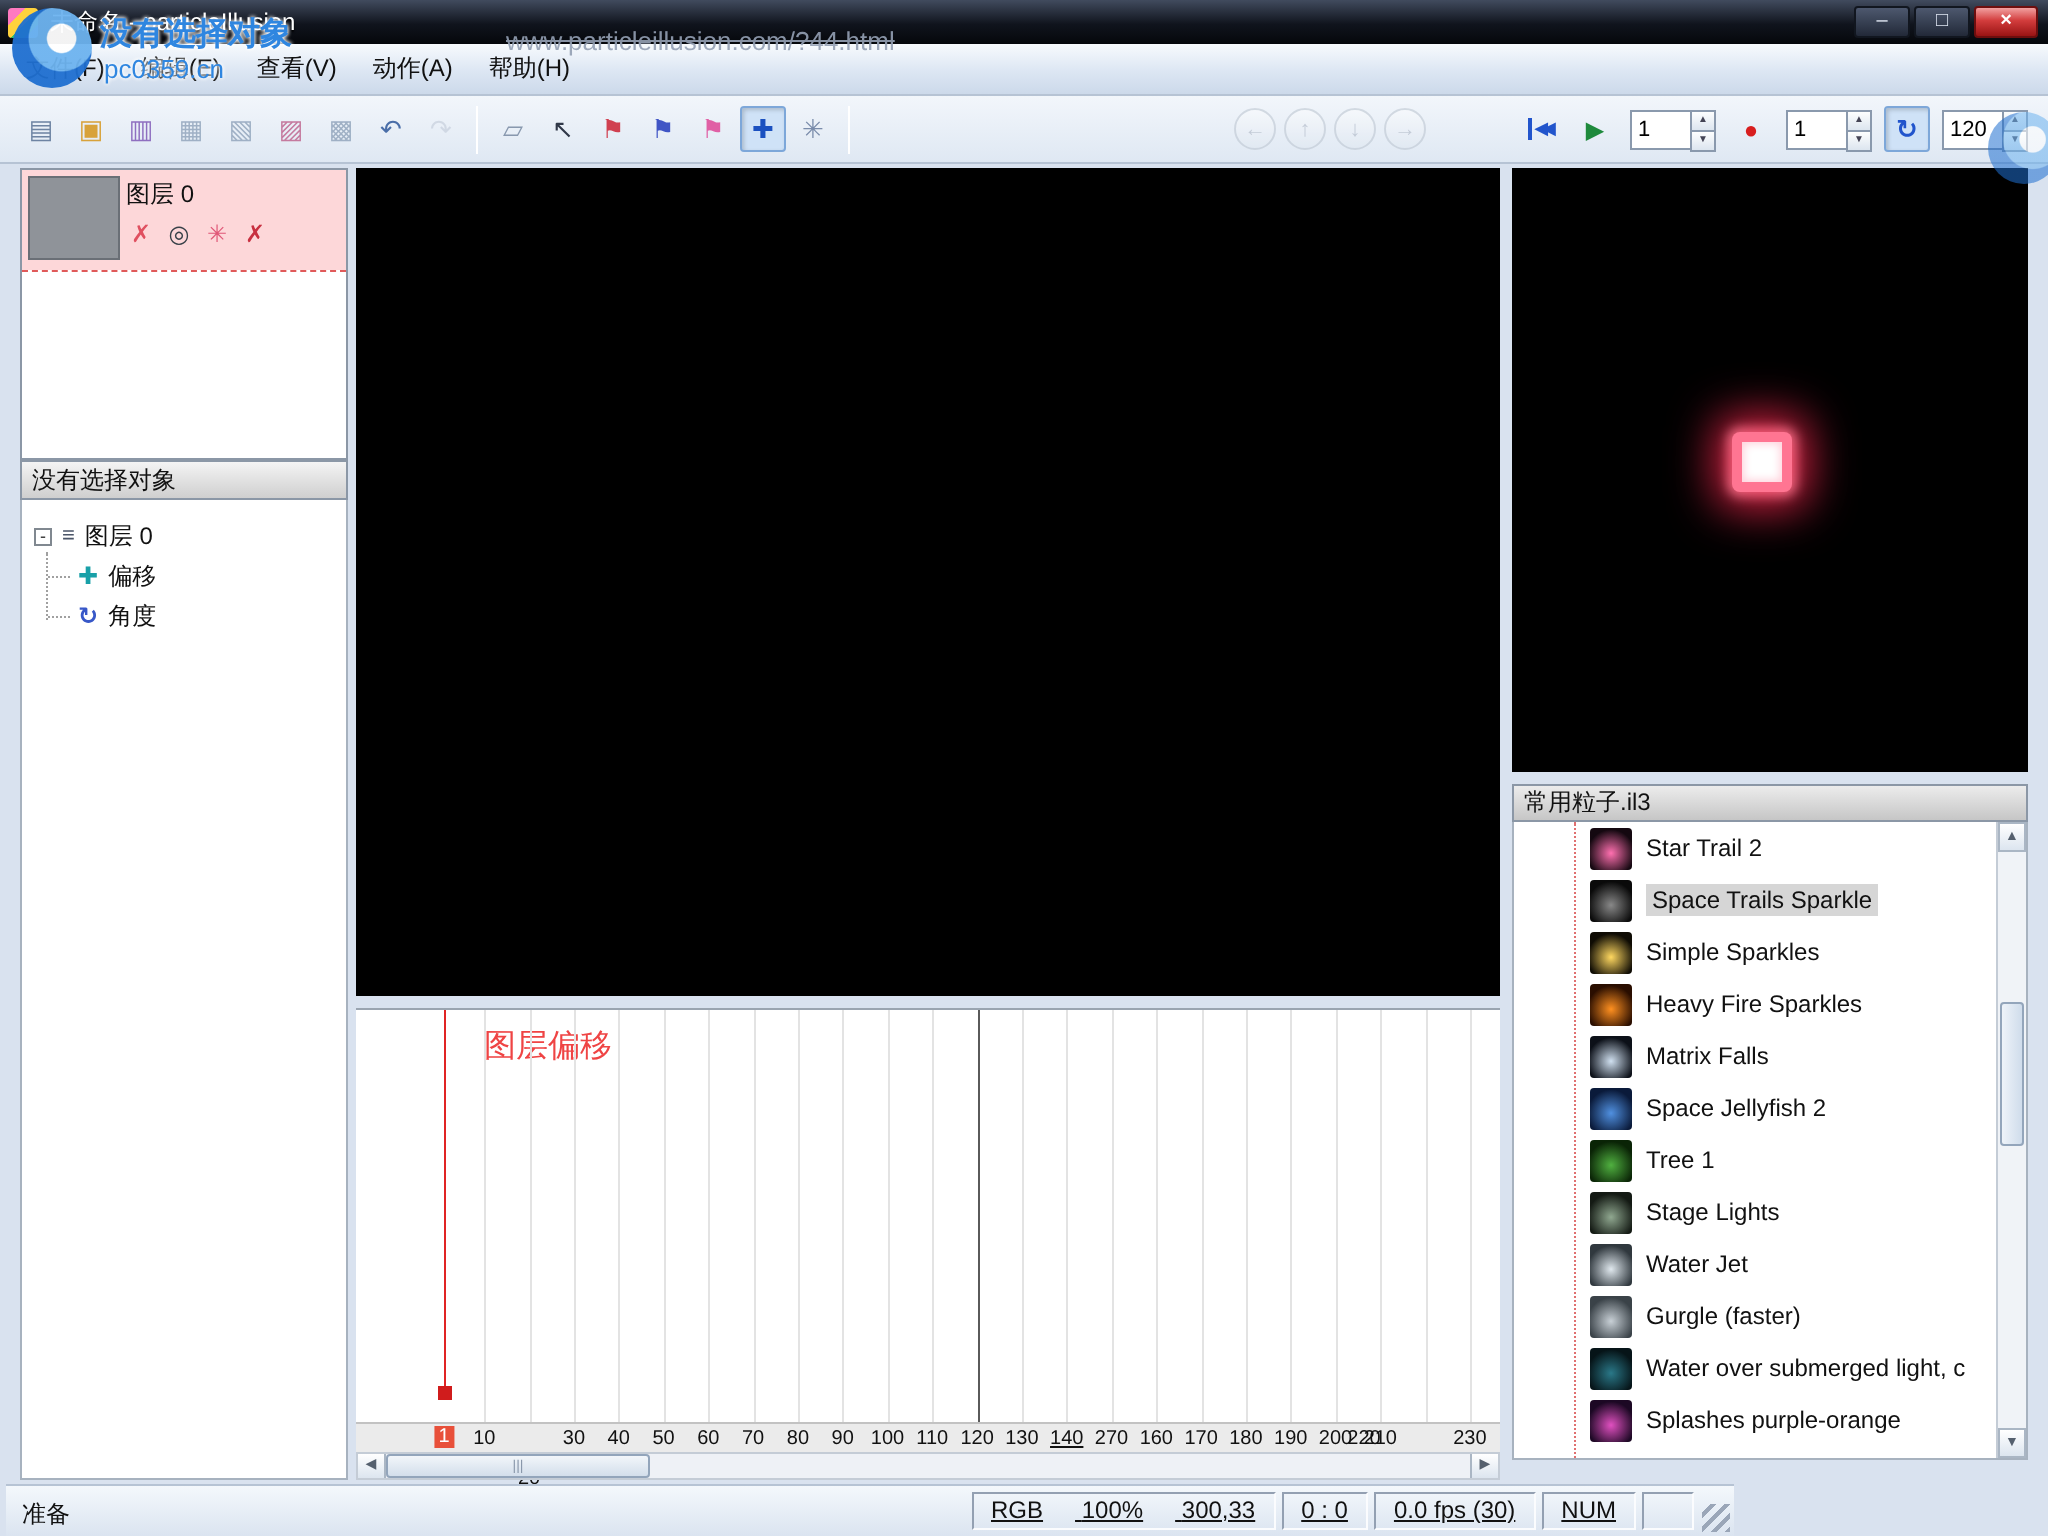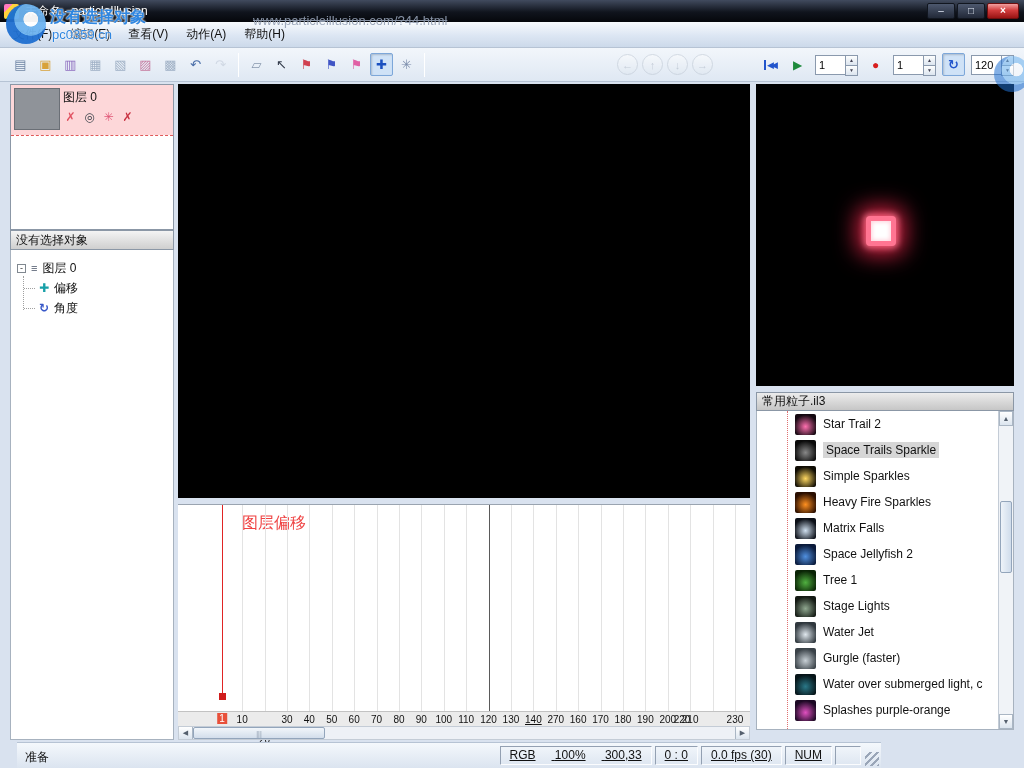--- a/index.html
+++ b/index.html
@@ -130,21 +130,21 @@
     background:#eef1f6; border:1px solid #c4ccd6; display:flex; }
   .hs-btn { width:14px; height:12px; font-size:7px; line-height:12px; text-align:center; color:#55606e;
     background:linear-gradient(#fff,#dce5ef); border-right:1px solid #aab6c4; }
   .hs-btn.right { margin-left:auto; border-right:none; border-left:1px solid #aab6c4; }
   .hs-thumb { width:132px; height:12px; background:linear-gradient(#f2f6fa,#d3deeb);
     border:1px solid #93a5bb; border-radius:2px; position:relative; }
   .hs-thumb::after { content:"|||"; position:absolute; left:50%; transform:translateX(-50%);
     font-size:7px; line-height:12px; color:#8a98ab; }
 
   
-  .statusbar { position:absolute; left:17px; top:742px; width:864px; height:26px;
+  .statusbar { position:absolute; left:3px; top:742px; width:864px; height:26px;
     background:linear-gradient(#f4f8fc,#dbe4f0); border-top:1px solid #b6c3d4; }
   .status-ready { position:absolute; left:8px; top:6px; }
   .status-right { position:absolute; right:20px; top:3px; display:flex; gap:3px; }
   .status-cell { border:1px solid; border-color:#93a0b2 #fbfcfe #fbfcfe #93a0b2;
     height:19px; line-height:17px; padding:0 9px;text-decoration:underline; }
   .status-cell .sp { margin-right:16px; }
   .status-cell.blank { width:26px; }
   .grip { position:absolute; right:2px; bottom:2px; width:14px; height:14px;
     background:repeating-linear-gradient(135deg, transparent 0 3px, #9aa6b8 3px 5px); }
 </style>

